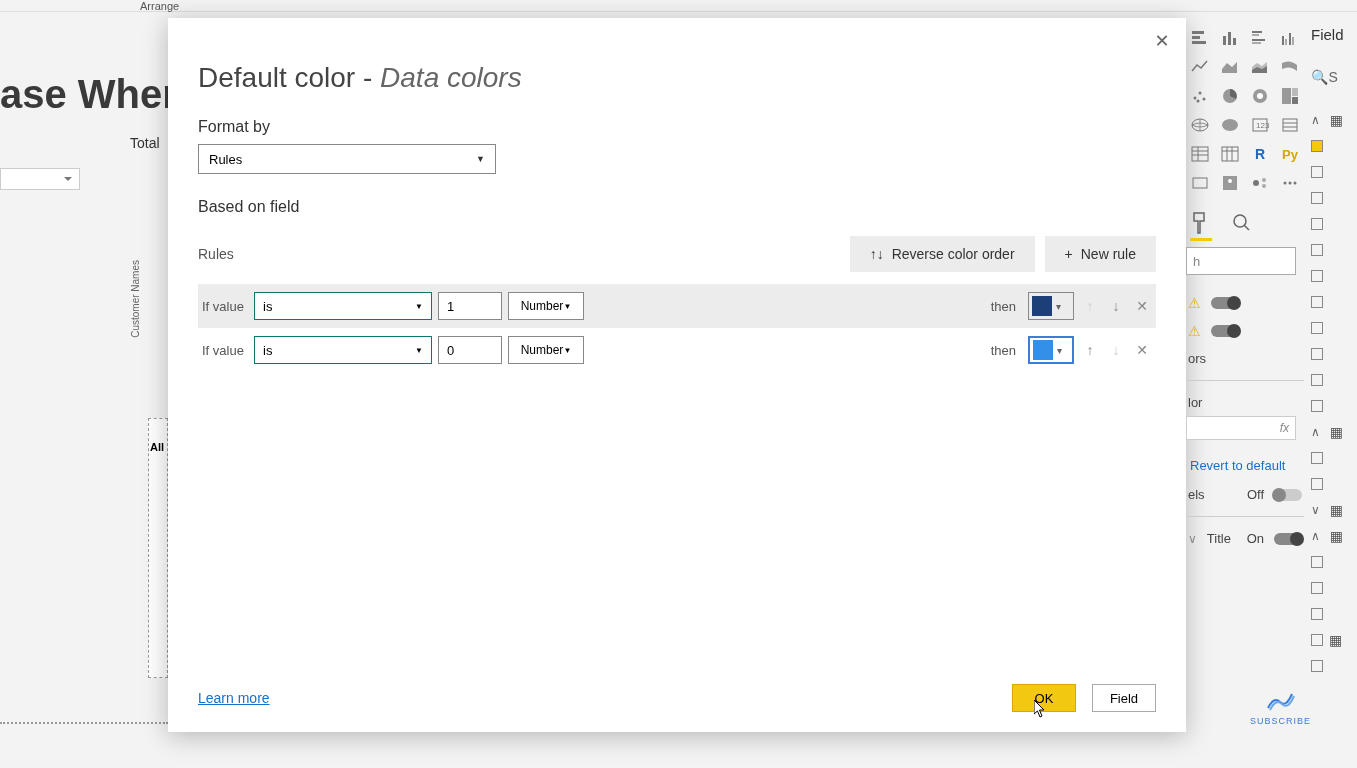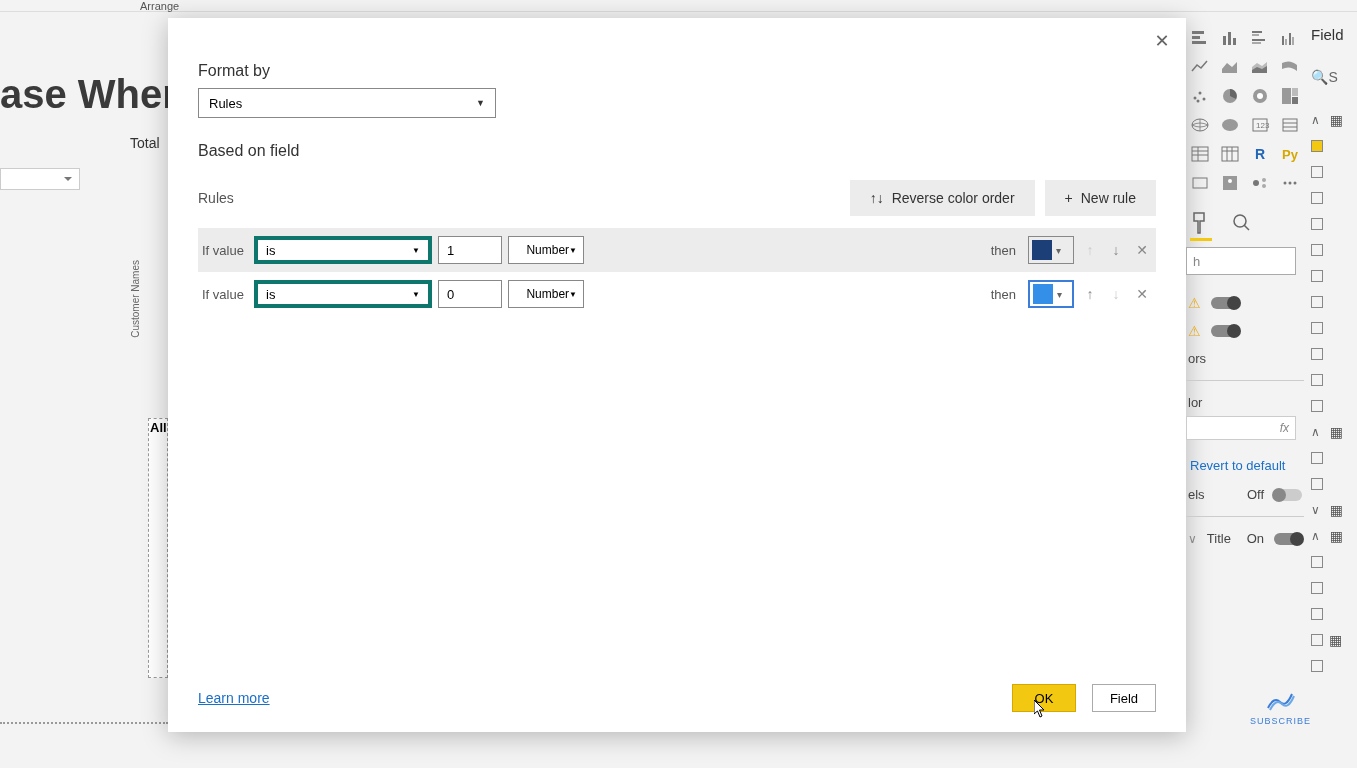--- a/index.html
+++ b/index.html
@@ -10,21 +10,21 @@
 .ribbon-label { position: absolute; top: 0; left: 140px; font-size: 11px; color: #555; }
 
 
 .bg-title { position: absolute; top: 72px; left: 0; font-size: 40px; font-weight: 700; color: #3a3a3a; }
 .bg-total { position: absolute; top: 135px; left: 130px; font-size: 14px; color: #333; }
 .bg-dropdown { position: absolute; top: 168px; left: 0; width: 80px; height: 22px; border: 1px solid #ccc; background: #fff; }
 .bg-dropdown::after { content: ''; position: absolute; right: 7px; top: 8px; border: 4px solid transparent; border-top-color: #777; }
 .bg-ylabel1 { position: absolute; top: 260px; left: 130px; font-size: 10px; color: #666; writing-mode: vertical-rl; transform: rotate(180deg); }
 .bg-ylabel2 { position: absolute; top: 530px; left: 150px; font-size: 10px; color: #666; writing-mode: vertical-rl; transform: rotate(180deg); }
 .bg-chartbox { position: absolute; top: 418px; left: 148px; width: 20px; height: 260px; border: 1px dashed #999; background: #fff; }
-.bg-chartbox2 { position: absolute; top: 420px; left: 150px; font-size: 13px; font-weight: 600; }
+.bg-chartbox2 { position: absolute; top: 441px; left: 150px; font-size: 11px; font-weight: 600; }
 .bg-dashed { position: absolute; top: 722px; left: 0; width: 168px; border-top: 2px dotted #999; }
 
 
 .dialog { position: absolute; top: 18px; left: 168px; width: 1018px; height: 714px; background: #fff; box-shadow: 0 4px 24px rgba(0,0,0,0.25); padding: 20px 30px; }
 .dialog-close { position: absolute; top: 14px; right: 14px; width: 20px; height: 20px; cursor: pointer; color: #666; font-size: 18px; text-align: center; line-height: 18px; }
 .dialog-title { font-size: 28px; font-weight: 300; color: #444; margin-top: 24px; }
 .dialog-title em { font-style: italic; color: #666; }
 
 .section-label { font-size: 16px; color: #333; margin-top: 24px; margin-bottom: 8px; }
 .dropdown { width: 298px; height: 30px; border: 1px solid #888; background: #fff; padding: 0 10px; font-size: 13px; display: flex; align-items: center; justify-content: space-between; cursor: pointer; }
@@ -32,24 +32,24 @@
 
 .rules-header { display: flex; justify-content: space-between; align-items: center; margin-top: 20px; margin-bottom: 12px; }
 .rules-label { font-size: 14px; color: #555; }
 .rules-buttons { display: flex; gap: 10px; }
 .btn-flat { height: 36px; padding: 0 20px; background: #ececec; border: none; font-size: 14px; color: #333; cursor: pointer; display: flex; align-items: center; gap: 8px; }
 .btn-flat .sym { font-size: 14px; }
 
 .rule-row { display: flex; align-items: center; gap: 6px; padding: 8px 4px; }
 .rule-row.hl { background: #ececec; }
 .rule-lbl { font-size: 13px; color: #555; width: 46px; }
-.sel-op { width: 178px; height: 28px; border: 4px solid #0f766e; background: #fff; padding: 0 8px; font-size: 13px; display: flex; align-items: center; justify-content: space-between; }
+.sel-op { width: 178px; height: 28px; border: 1px solid #0f766e; background: #fff; padding: 0 8px; font-size: 13px; display: flex; align-items: center; justify-content: space-between; }
 .sel-op::after { content: '▼'; font-size: 8px; }
 .inp-val { width: 64px; height: 28px; border: 1px solid #888; padding: 0 8px; font-size: 13px; }
-.sel-type { width: 76px; height: 28px; border: 1px solid #888; background: #fff; padding: 0 6px; font-size: 12px; display: flex; align-items: center; justify-content: flex-end; }
+.sel-type { width: 76px; height: 28px; border: 1px solid #888; background: #fff; padding: 0 6px; font-size: 12px; display: flex; align-items: center; justify-content: center; }
 .sel-type::after { content: '▼'; font-size: 8px; }
 .spacer { flex: 1; }
 .then-lbl { font-size: 13px; color: #555; margin-right: 6px; }
 .color-pick { width: 46px; height: 28px; border: 1px solid #888; display: flex; align-items: center; padding: 3px; gap: 2px; cursor: pointer; }
 .color-pick.sel { border: 2px solid #3b7dd8; }
 .swatch { width: 20px; height: 20px; }
 .color-pick::after { content: '▾'; font-size: 10px; color: #666; margin-left: 2px; }
 .row-ctrl { width: 20px; height: 20px; color: #888; display: flex; align-items: center; justify-content: center; cursor: pointer; font-size: 14px; }
 .row-ctrl.dis { color: #ccc; cursor: default; }
 
@@ -113,20 +113,23 @@
 <div class="bg-total">Total</div>
 <div class="bg-dropdown"></div>
 <div class="bg-ylabel1">Customer Names</div>
 <div class="bg-ylabel2">All Sales</div>
 <div class="bg-chartbox"></div>
 <div class="bg-chartbox2">All</div>
 <div class="bg-dashed"></div>
 
 <div class="dialog">
   <div class="dialog-close">✕</div>
+  <div class="dialog-title">
+    <span>Default color - </span><em>Data colors</em>
+  </div>
 
   <div class="section-label">Format by</div>
   <div class="dropdown">
     <span>Rules</span>
   </div>
 
   <div class="section-label">Based on field</div>
 
   <div class="rules-header">
     <div class="rules-label">Rules</div>

